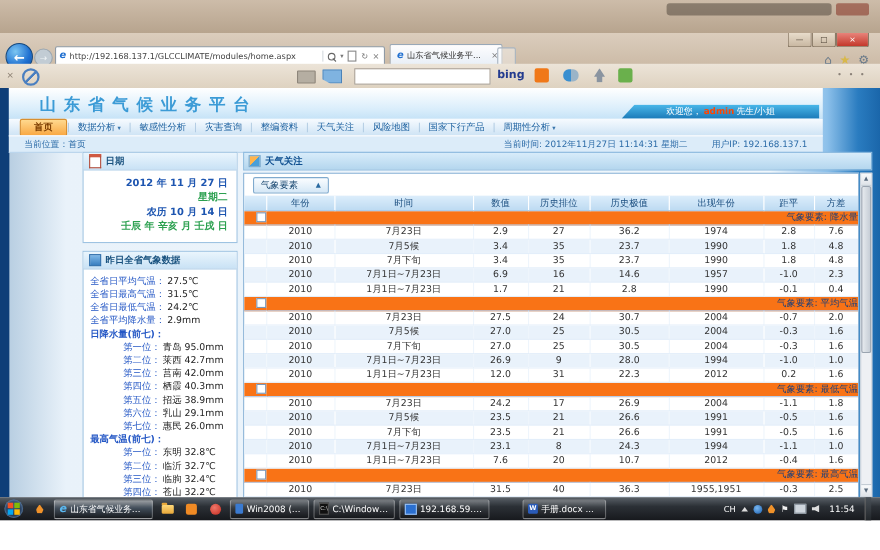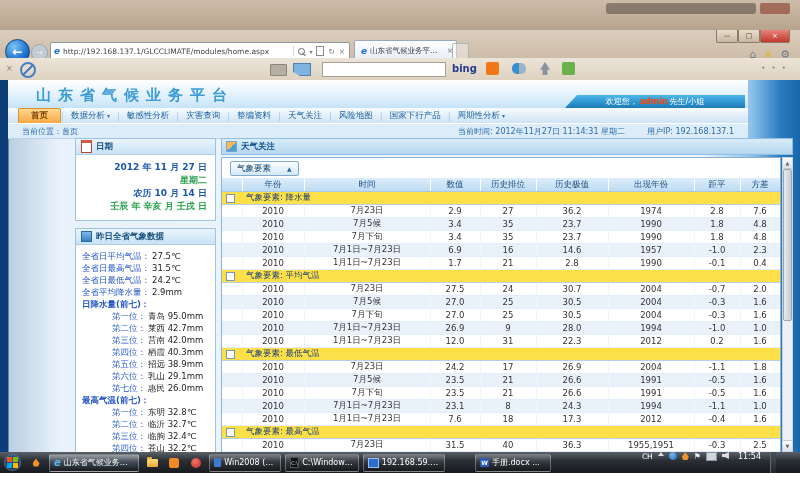--- a/index.html
+++ b/index.html
@@ -101,21 +101,21 @@
     display:flex;align-items:center;font-size:8.5px;font-weight:bold;color:#0f4f8f;gap:4px;padding-left:4px;}
   .wx-ico{width:9px;height:9px;background:linear-gradient(135deg,#ffb44c 50%,#4a9fd8 50%);border:1px solid #7aa8cc;}
   .main-body{position:absolute;left:0;top:19px;width:558px;height:295px;border:1px solid #8cb4d8;background:#fff;overflow:hidden;}
   .toolbar{height:17px;padding:3px 0 0 8px;}
   .filter-btn{display:inline-flex;align-items:center;gap:16px;height:13px;padding:0 6px;font-size:8.5px;color:#14446e;
     background:linear-gradient(180deg,#fbfdff,#d4e7f6);border:1px solid #7faace;border-radius:2px;}
   .filter-arrow{font-size:6px;color:#2a6aa0;}
   table.grid{width:100%;border-collapse:collapse;table-layout:fixed;font-size:8.5px;}
   table.grid th{height:13px;background:linear-gradient(180deg,#dcedfb,#bedbf2);border-right:1px solid #ffffff;
     border-bottom:1px solid #a9c9e6;color:#1c4f80;font-weight:normal;padding:0;}
-  tr.group td{background:#fde047;color:#1b3f7a;height:12px;text-align:left;padding:0 0 0 4px;border-bottom:1px solid #b8cde8;}
+  tr.group td{background:#f97316;color:#1b3f7a;height:12px;text-align:right;padding:0 0 0 4px;border-bottom:1px solid #b8cde8;}
   .grp-cb{display:inline-block;width:7px;height:7px;background:#fff;border:1px solid #7a97b8;vertical-align:middle;}
   tr.data td{height:11px;text-align:center;color:#333;border-bottom:1px solid #e3eefa;border-right:1px solid #eef5fc;padding:0;white-space:nowrap;overflow:hidden;}
   tr.data.alt td{background:#e9f2fb;}
   .scroll{position:absolute;left:561px;top:19px;width:11px;height:295px;background:#eef0f4;border:1px solid #cdd4dc;box-sizing:border-box;}
   .sc-btn{height:10px;display:flex;align-items:center;justify-content:center;font-size:5px;color:#5a6b7e;background:linear-gradient(180deg,#fafbfc,#dfe3e8);border-bottom:1px solid #c4ccd4;}
   .sc-btn.dn{position:absolute;bottom:0;left:0;right:0;border-top:1px solid #c4ccd4;border-bottom:none;}
   .sc-thumb{position:absolute;left:0;right:0;top:11px;height:150px;background:linear-gradient(90deg,#e6eaee,#c6cdd6);border:1px solid #9aa4b0;border-radius:2px;}
   
   .taskbar{position:absolute;left:0;top:452px;width:800px;height:21px;display:flex;align-items:center;
     background:linear-gradient(180deg,#5a6168,#2b3036 40%,#17191d);}
@@ -132,21 +132,21 @@
   .task .lbl{overflow:hidden;text-overflow:ellipsis;}
   .ie-e{color:#5ab8f0;font-weight:bold;font-style:italic;font-size:10px;}
   .ico-folder{width:11px;height:8px;background:linear-gradient(180deg,#ffd97a,#e8a83a);border-radius:1px;position:relative;}
   .ico-folder::before{content:'';position:absolute;left:0;top:-2px;width:5px;height:2px;background:#e8a83a;border-radius:1px 1px 0 0;}
   .ico-orange{width:10px;height:10px;background:#f08a24;border-radius:2px;}
   .ico-red{width:10px;height:10px;background:radial-gradient(circle at 40% 35%,#f0776a,#c42a1e);border-radius:50%;}
   .ico-vm{width:9px;height:9px;background:#3a7ad0;border-radius:1px;}
   .ico-cmd{width:9px;height:9px;background:#111;color:#ddd;font-size:5px;display:flex;align-items:center;justify-content:center;border:1px solid #555;}
   .ico-rdp{width:10px;height:8px;background:#2a6fd0;border:1px solid #9ac0f0;}
   .ico-word{width:9px;height:9px;background:#2a5bb8;color:#fff;font-size:6px;font-weight:bold;display:flex;align-items:center;justify-content:center;border-radius:1px;}
-  .tray{margin-left:auto;display:flex;align-items:flex-start;gap:5px;padding-right:24px;color:#eee;}
+  .tray{margin-left:auto;display:flex;align-items:center;gap:5px;padding-right:8px;color:#eee;}
   .tray-lang{font-size:7.5px;color:#fff;}
   .tri-up{width:0;height:0;border-left:3px solid transparent;border-right:3px solid transparent;border-bottom:4px solid #ddd;}
   .dot-blue{width:8px;height:8px;border-radius:50%;background:radial-gradient(circle at 40% 35%,#7ab8f0,#1a5fb0);}
   .dot-flame{width:7px;height:8px;background:#f0922a;clip-path:polygon(50% 0,100% 60%,80% 100%,20% 100%,0 60%);}
   .ico-flag{font-size:8px;color:#f0f0f0;}
   .ico-net{width:9px;height:7px;background:#cfd6dd;border:1px solid #8a949e;}
   .ico-vol{width:7px;height:7px;background:#ddd;clip-path:polygon(0 30%,40% 30%,100% 0,100% 100%,40% 70%,0 70%);}
   .time{font-size:8px;color:#fff;margin-left:4px;}
   .show-desk{width:5px;height:21px;margin-left:4px;background:linear-gradient(180deg,#4a5158,#22262a);border-left:1px solid #666;flex:none;}
 </style>
@@ -532,22 +532,22 @@
                 <td>24.3</td>
                 <td>1994</td>
                 <td>-1.1</td>
                 <td>1.0</td>
               </tr>
               <tr class="data">
                 <td></td>
                 <td>2010</td>
                 <td>1月1日~7月23日</td>
                 <td>7.6</td>
-                <td>18</td>
-                <td>17.3</td>
+                <td>20</td>
+                <td>10.7</td>
                 <td>2012</td>
                 <td>-0.4</td>
                 <td>1.6</td>
               </tr>
               <tr class="group">
                 <td><span class="grp-cb"></span></td>
                 <td colspan="8">气象要素: 最高气温</td>
               </tr>
               <tr class="data">
                 <td></td>

